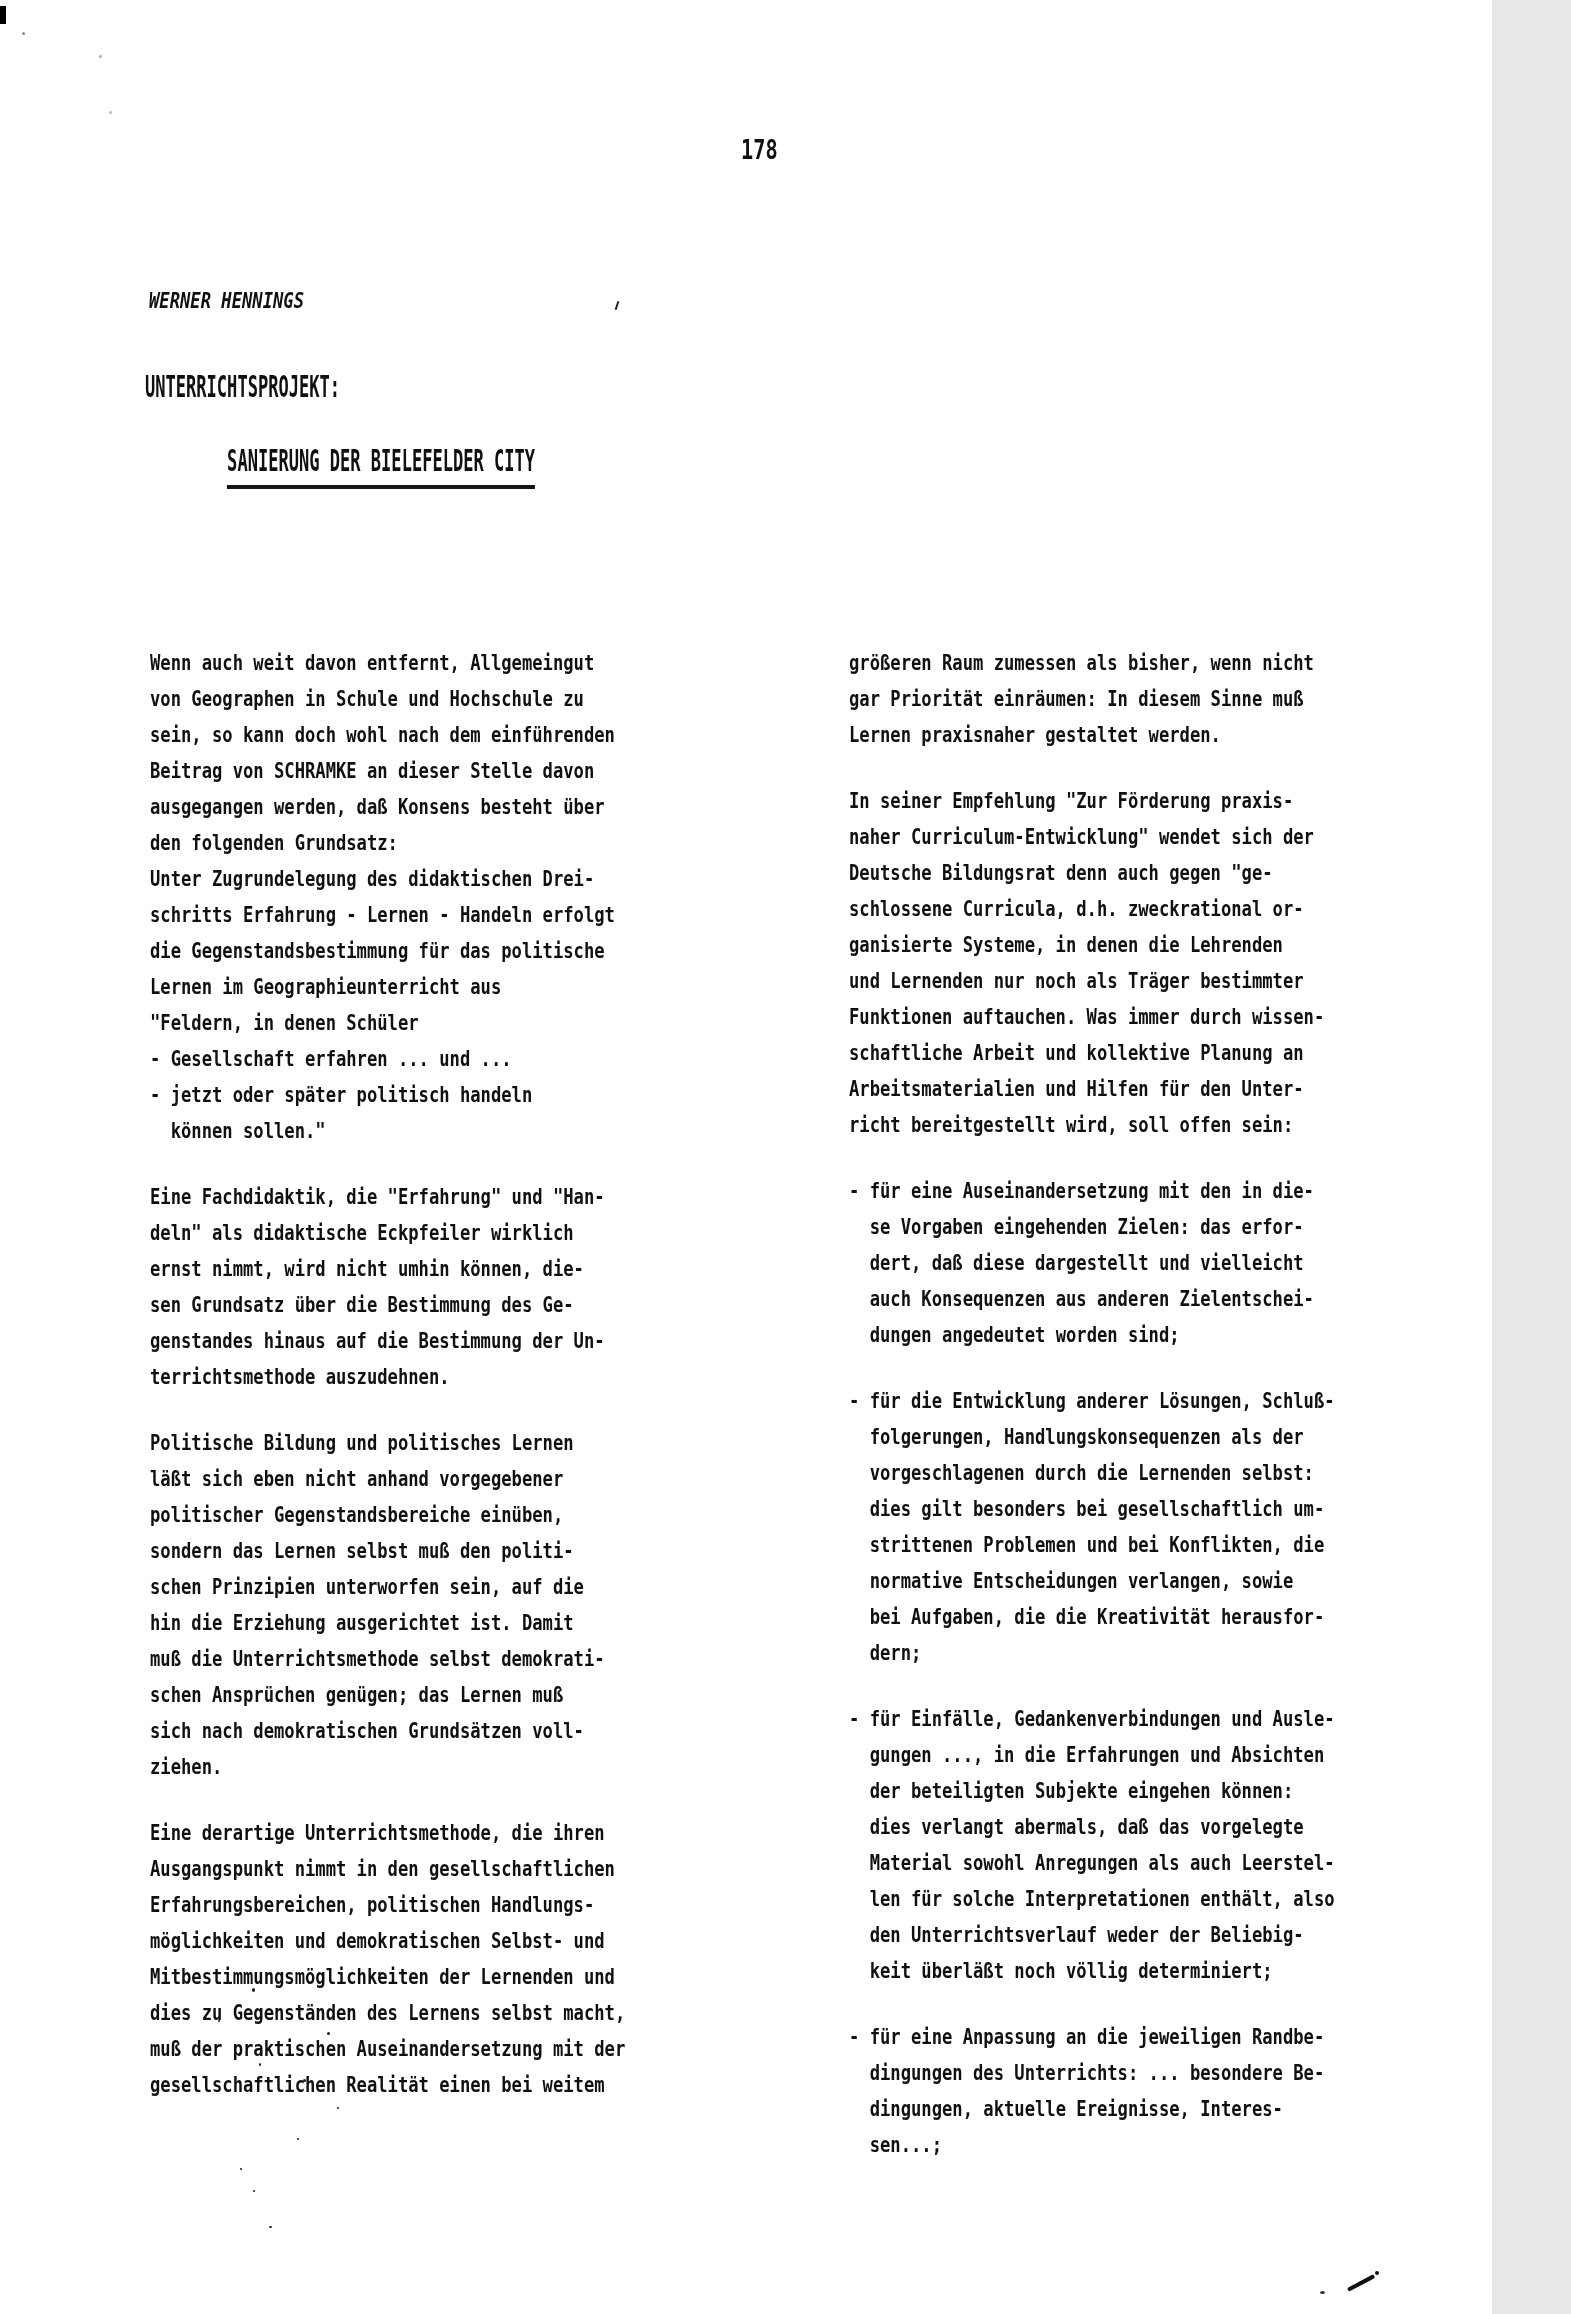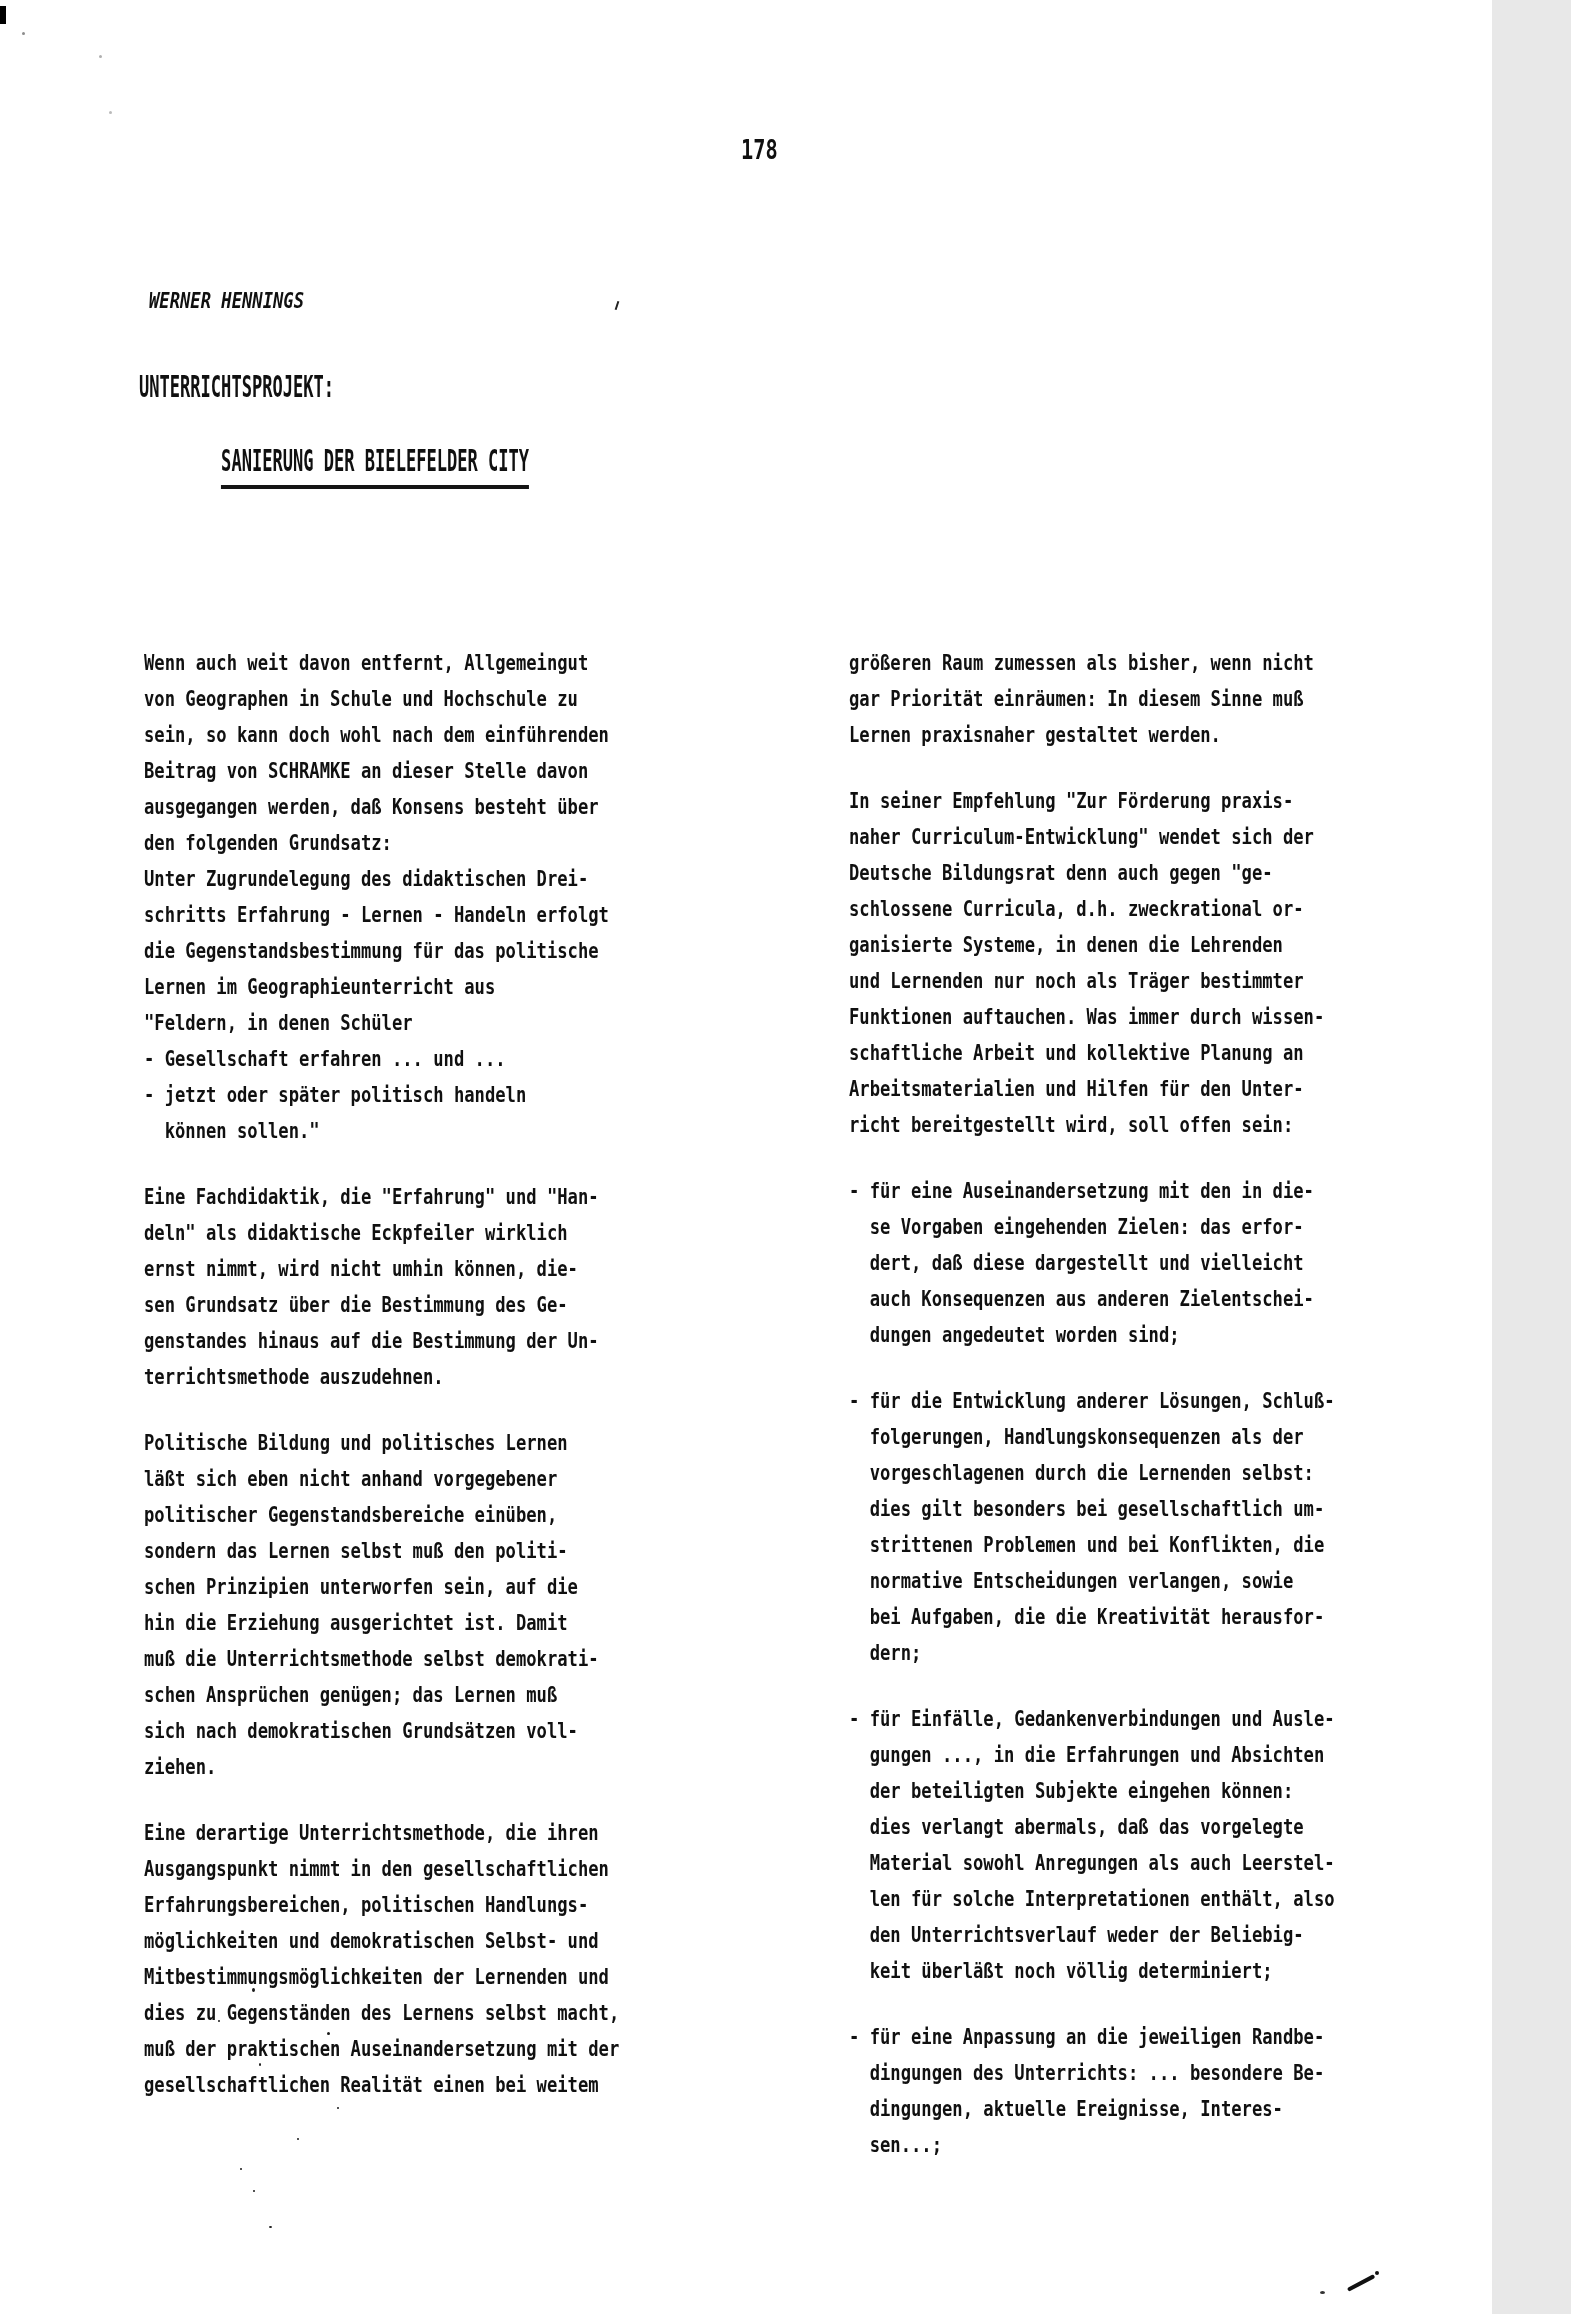--- a/index.html
+++ b/index.html
@@ -24,21 +24,21 @@
     letter-spacing: 0;
   }
   .para { margin: 0 0 30px 0; white-space: pre-wrap; }
   .para:last-child { margin-bottom: 0; }
 
   .page-number-wrap { position: absolute; top: 135px; left: 741px; }
   .page-number-wrap .pgnum { font-weight: 700; font-size: 26px; line-height: 30px; }
 
   .author-wrap { position: absolute; top: 283px; left: 149px; font-style: italic; }
 
-  .title-wrap { position: absolute; top: 368px; left: 139px; }
+  .title-wrap { position: absolute; top: 368px; left: 145px; }
   .title-line {
     font-weight: 700;
     font-size: 31px;
     line-height: 37px;
     white-space: pre;
   }
   .u-title {
     display: inline-block;
     border-bottom: 4px solid #151515;
     padding-bottom: 6px;
@@ -48,21 +48,21 @@
   .heading-line { white-space: pre; font-weight: 700; line-height: 40px; }
   .h-num  { font-size: 31px; margin-right: 16px; }
   .h-text {
     font-size: 24px;
     display: inline-block;
     border-bottom: 3px solid #151515;
     padding-bottom: 7px;
   }
 
   .column { position: absolute; }
-  .col-left  { top: 645px; left: 144px; }
+  .col-left  { top: 645px; left: 150px; }
   .col-right { top: 645px; left: 849px; }
 
   
   .speck { position: absolute; background: #1a1a1a; border-radius: 50%; }
   .edge-mark { position: absolute; background: #000; }
   .tick-mark { position: absolute; background: #222; }
   .hand-mark {
     position: absolute;
     top: 2269px;
     left: 1342px;

